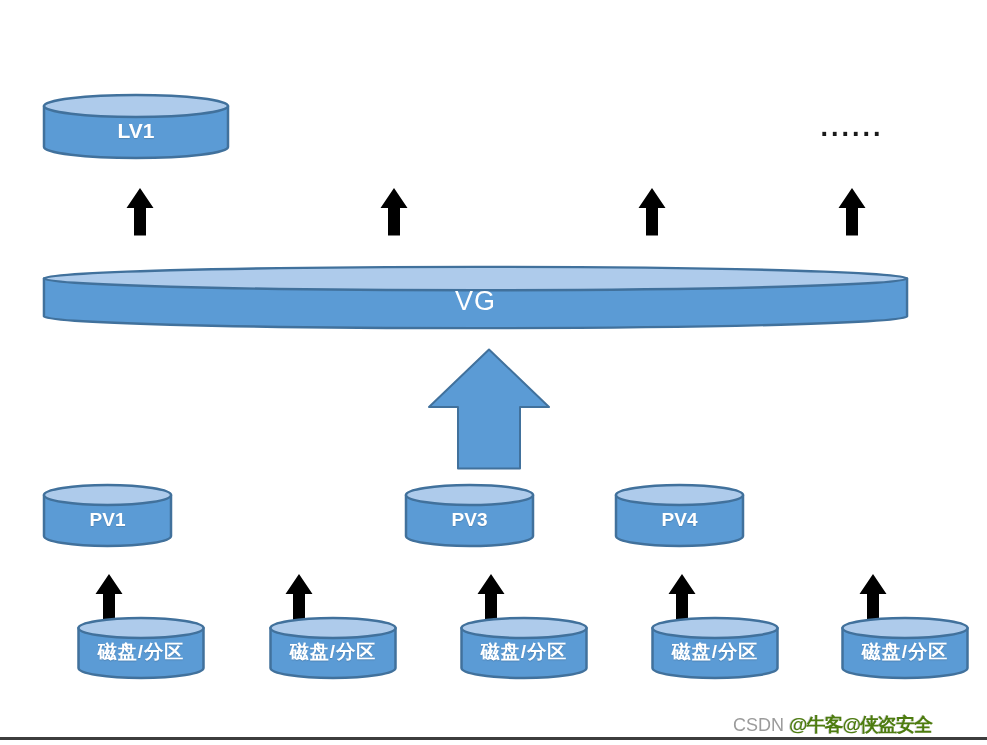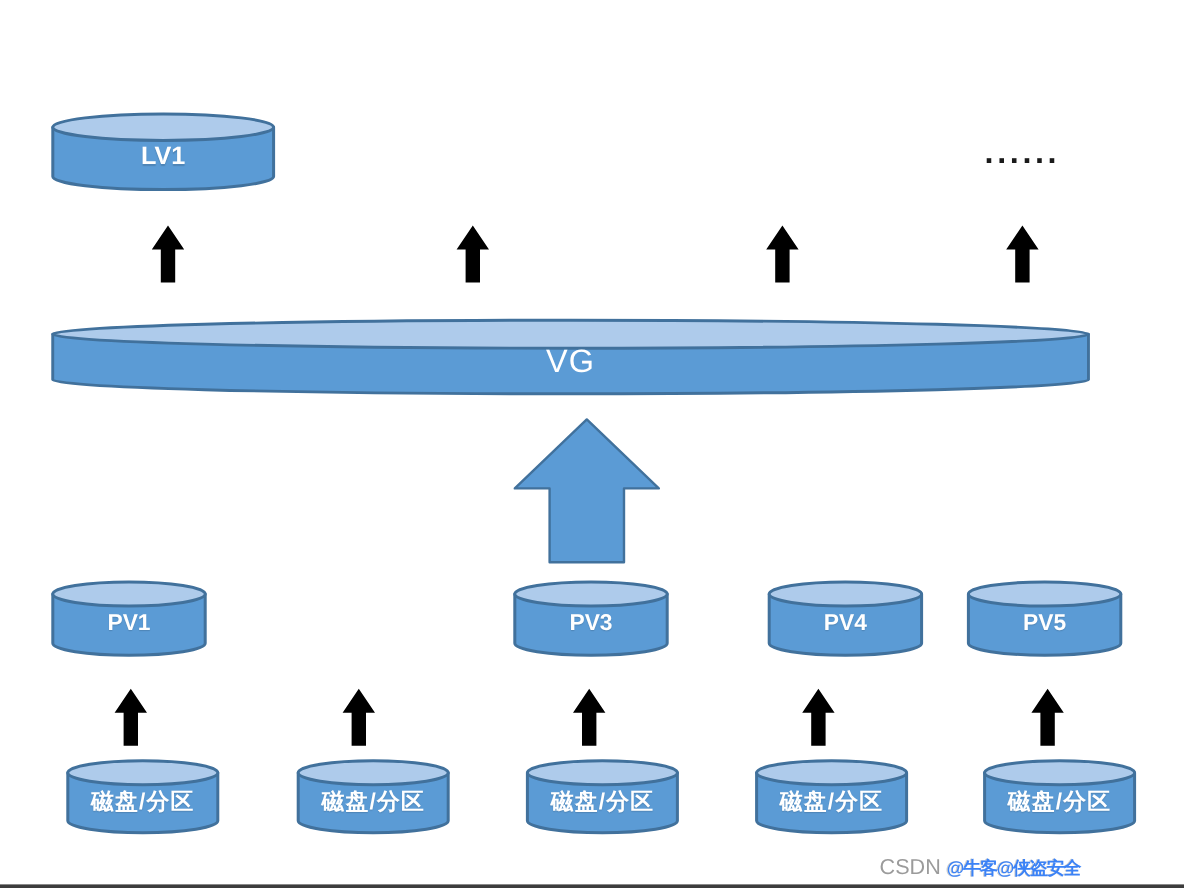--- a/index.html
+++ b/index.html
@@ -19,22 +19,22 @@
     padding-top:8px;box-sizing:border-box;
     text-shadow:0 1px 1px rgba(0,0,0,0.15);
   }
   .lv-cyl{left:0;top:93px;width:188px;height:67px;}
   .lv-cyl .label{font-size:21px;}
   #lv1{left:42px;} #lv2{left:297px;} #lv3{left:555px;}
   .vg-cyl{left:42px;top:264px;width:867px;height:67px;}
   .vg-cyl .label{font-size:27px;font-weight:400;letter-spacing:1px;text-shadow:none;}
   .pv-cyl{top:483px;width:131px;height:65px;}
   .pv-cyl .label{font-size:19px;}
-  #pv1{left:42px;} #pv2{left:233px;} #pv3{left:427px;} #pv4{left:639px;} #pv5{left:805px;}
-  .disk-cyl{top:632px;width:154px;height:64px;}
+  #pv1{left:42px;} #pv2{left:233px;} #pv3{left:404px;} #pv4{left:614px;} #pv5{left:805px;}
+  .disk-cyl{top:616px;width:154px;height:64px;margin-left:22px;}
   .disk-cyl .label{font-size:19px;letter-spacing:1px;}
   #disk1{left:42px;} #disk2{left:234px;} #disk3{left:425px;} #disk4{left:616px;} #disk5{left:806px;}
 
   .arrow-sm{position:absolute;width:30px;height:50px;}
   .arrow-sm path, .arrow-big path{
     fill:#5B9BD5;stroke:#41719C;stroke-width:2;stroke-linejoin:round;
   }
   #arw-lv1{left:125px;top:187px;}
   #arw-lv2{left:379px;top:187px;}
   #arw-lv3{left:637px;top:187px;}
@@ -51,21 +51,21 @@
     text-align:center;
     font-size:27px;font-weight:bold;color:#1a1a1a;
     letter-spacing:3px;
   }
   .watermark{
     position:absolute;left:733px;top:712px;width:250px;
     white-space:nowrap;
     font-size:18px;color:#9b9b9b;
   }
   .watermark .wm-overlay{
-    color:#3b82f6;font-weight:bold;font-size:15px;
+    color:#4d7c0f;font-weight:bold;font-size:19px;
     text-shadow:1px 1px 0 rgba(255,255,255,0.9), -1px 0 0 rgba(185,185,185,0.7);
     letter-spacing:-1px;
   }
   .bottom-line{
     position:absolute;left:0;top:737px;width:987px;height:3px;
     background:#3d3d3d;
   }
 </style>
 </head>
 <body>
@@ -126,27 +126,20 @@
       </svg>
     <div class="label">PV3</div>
   </div>
   <div class="cyl pv-cyl" id="pv4">
       <svg viewBox="0 0 131 65">
         <path d="M2,12 V53 A63.5,10 0 0 0 129,53 V12 Z" fill="#5B9BD5" stroke="#41719C" stroke-width="2.5" stroke-linejoin="round"></path>
      <ellipse cx="65.5" cy="12" rx="63.5" ry="10" fill="#AECBEB" stroke="#41719C" stroke-width="2.5"></ellipse>
       </svg>
     <div class="label">PV4</div>
   </div>
-  <div class="cyl pv-cyl" id="pv5">
-      <svg viewBox="0 0 131 65">
-        <path d="M2,12 V53 A63.5,10 0 0 0 129,53 V12 Z" fill="#5B9BD5" stroke="#41719C" stroke-width="2.5" stroke-linejoin="round"></path>
-     <ellipse cx="65.5" cy="12" rx="63.5" ry="10" fill="#AECBEB" stroke="#41719C" stroke-width="2.5"></ellipse>
-      </svg>
-    <div class="label">PV5</div>
-  </div>
 
   <svg class="arrow-sm" id="arw-pv1" viewBox="0 0 30 50">
       <use href="#arr-sm"></use>
     </svg>
   <svg class="arrow-sm" id="arw-pv2" viewBox="0 0 30 50">
       <use href="#arr-sm"></use>
     </svg>
   <svg class="arrow-sm" id="arw-pv3" viewBox="0 0 30 50">
       <use href="#arr-sm"></use>
     </svg>

